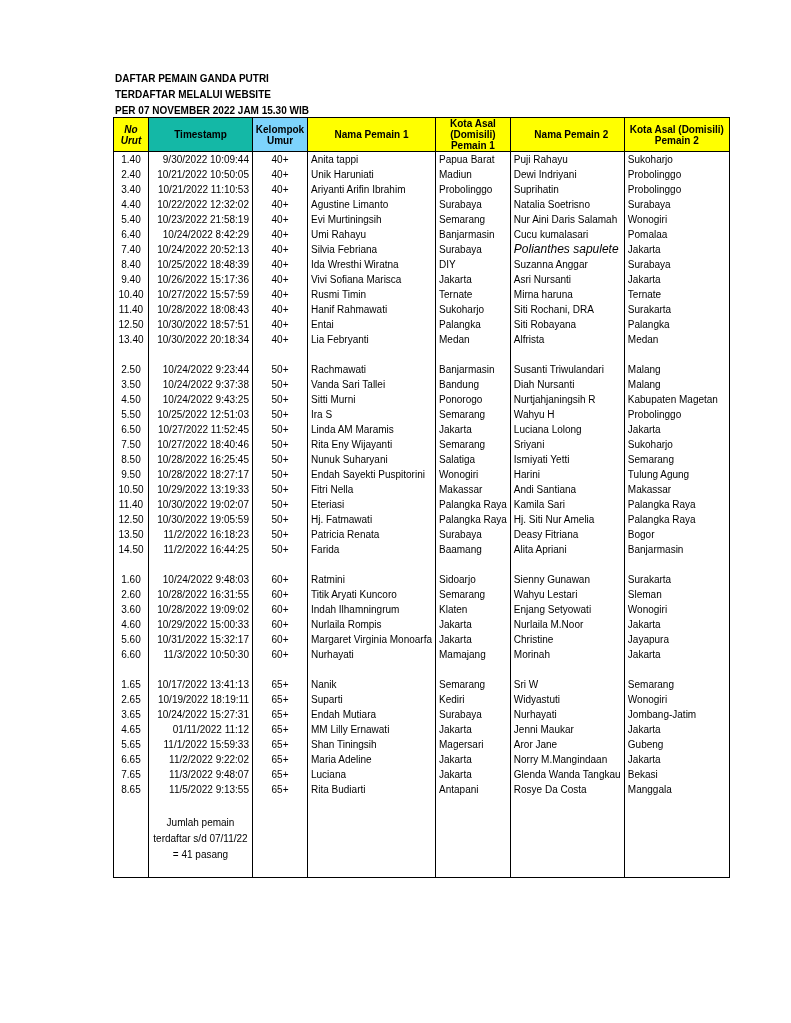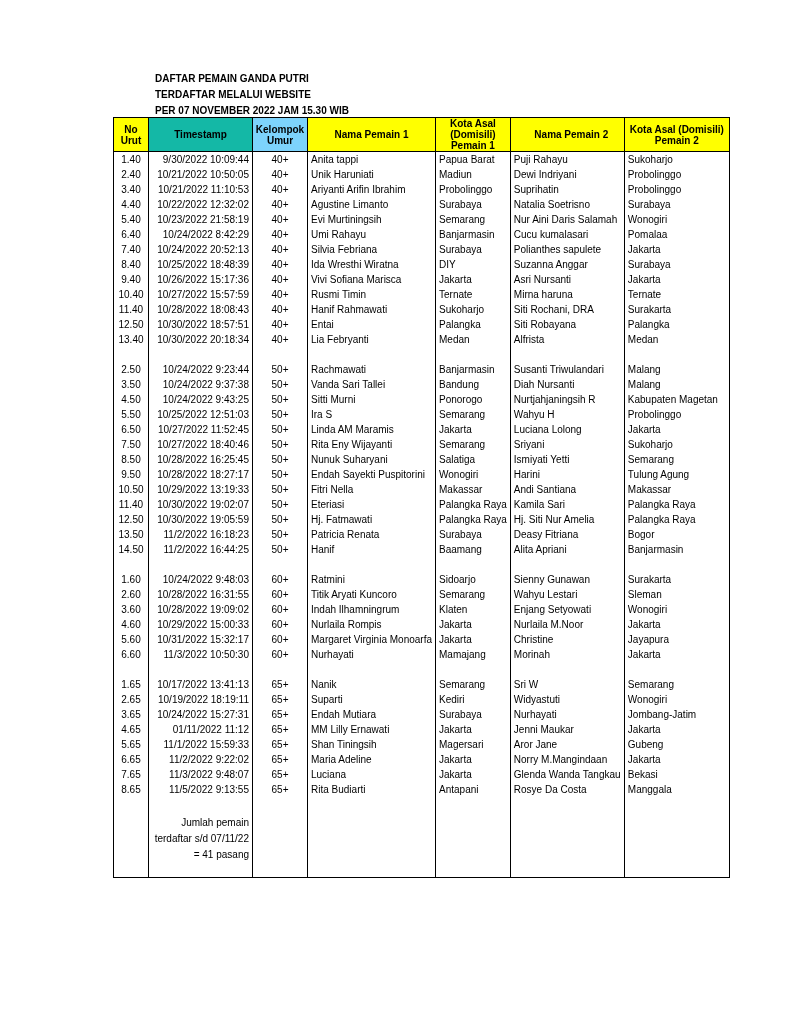--- a/index.html
+++ b/index.html
@@ -1,27 +1,27 @@
 <!DOCTYPE html>
 <html><head>
 <meta charset="utf-8">
 <style>
   html, body { margin:0; padding:0; background:#ffffff; }
   body { width:791px; height:1023px; position:relative; font-family:"Liberation Sans", sans-serif; color:#000; }
   .titles { position:absolute; left:115px; top:71px; font-weight:bold; font-size:10px; line-height:16px; }
-  .titles div { height:16px;margin-left:40px; }
+  .titles div { height:16px; }
   table { position:absolute; left:113px; top:117px; border-collapse:collapse; table-layout:fixed; font-size:10px; }
   th { background:#ffff00; border:1px solid #000; font-weight:bold; text-align:center; line-height:11px; padding:0; height:32px; vertical-align:middle; }
   td { border-left:1px solid #000; border-right:1px solid #000; padding:0 3px; height:15px; line-height:15px; white-space:nowrap; overflow:hidden; }
   td.c { text-align:center; }
   td.r { text-align:right; }
   tr.gap td { height:15px; }
   tr.last td { border-bottom:1px solid #000; }
-  td.summary { text-align:right; vertical-align:top; line-height:16px; white-space:normal; padding-top:4px;margin-left:28px; }
-  .small { font-size:10px; }
+  td.summary { text-align:center; vertical-align:top; line-height:16px; white-space:normal; padding-top:4px;margin-left:28px; }
+  .small { font-size:12px;font-style:italic; }
 </style>
 </head>
 <body>
 
 <div class="titles">
   <div>DAFTAR PEMAIN GANDA PUTRI</div>
   <div>TERDAFTAR MELALUI WEBSITE</div>
   <div>PER 07 NOVEMBER 2022  JAM 15.30 WIB</div>
 </div>
 
@@ -30,21 +30,21 @@
     <col style="width:35px">
       <col style="width:104px">
       <col style="width:55px">
       <col style="width:127px">
       <col style="width:74px">
       <col style="width:114px">
       <col style="width:105px">
   </colgroup>
   <thead>
     <tr id="hdr">
-        <th style="background: rgb(255, 255, 0);"><span>No</span><br><span>Urut</span></th>
+        <th style="background: rgb(255, 255, 0); font-style: italic;"><span>No</span><br><span>Urut</span></th>
         <th style="background: #14b8a6;"><span>Timestamp</span></th>
         <th style="background: #7dd3fc;"><span>Kelompok</span><br><span>Umur</span></th>
         <th style="background: rgb(255, 255, 0);"><span>Nama Pemain 1</span></th>
         <th style="background: rgb(255, 255, 0);"><span>Kota Asal</span><br><span>(Domisili)</span><br><span>Pemain 1</span></th>
         <th style="background: rgb(255, 255, 0); padding-left: 8px;"><span>Nama Pemain 2</span></th>
         <th style="background: rgb(255, 255, 0);"><span>Kota Asal (Domisili)</span><br><span>Pemain 2</span></th>
       </tr>
   </thead>
   <tbody id="tbody">
       <tr>
@@ -278,21 +278,21 @@
         <td class="c">50+</td>
         <td class="">Patricia Renata</td>
         <td class="">Surabaya</td>
         <td class="">Deasy Fitriana</td>
         <td class="">Bogor</td>
       </tr>
       <tr>
         <td class="c">14.50</td>
         <td class="r">11/2/2022 16:44:25</td>
         <td class="c">50+</td>
-        <td class="">Hanif</td>
+        <td class="">Farida</td>
         <td class="">Baamang</td>
         <td class="">Alita Apriani</td>
         <td class="">Banjarmasin</td>
       </tr>
       <tr class="gap">
         <td></td>
         <td></td>
         <td></td>
         <td></td>
         <td></td>

